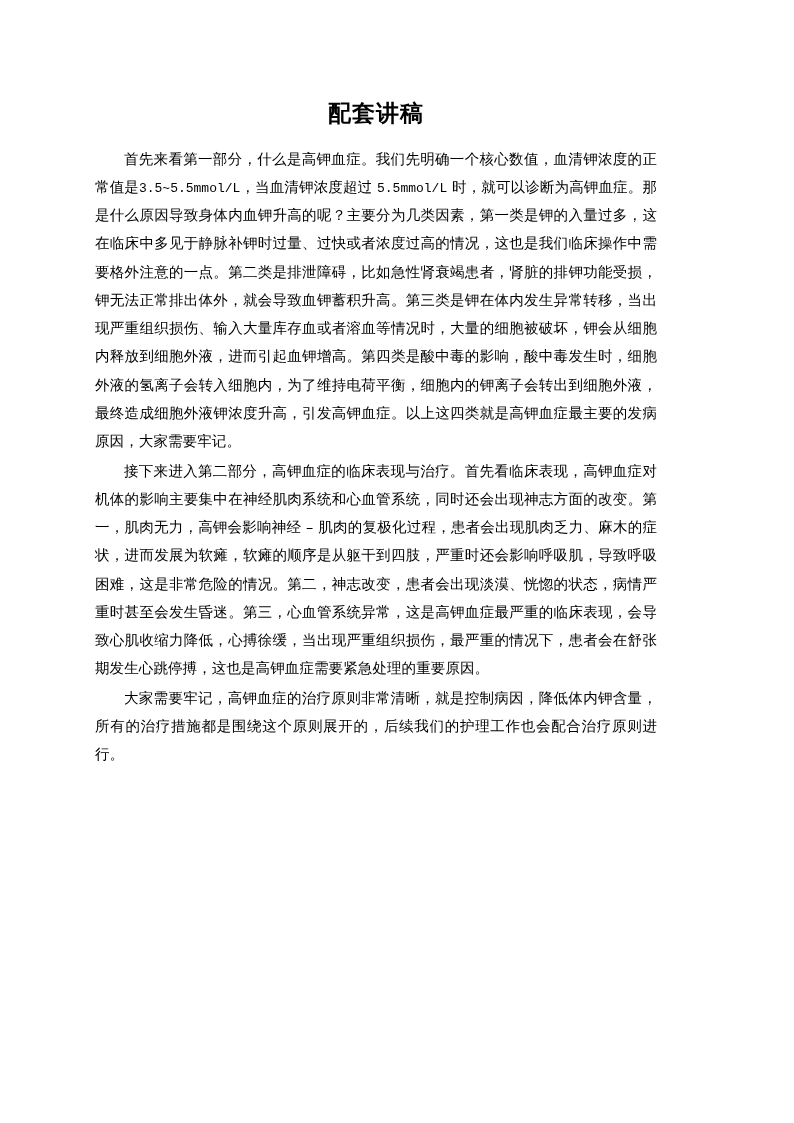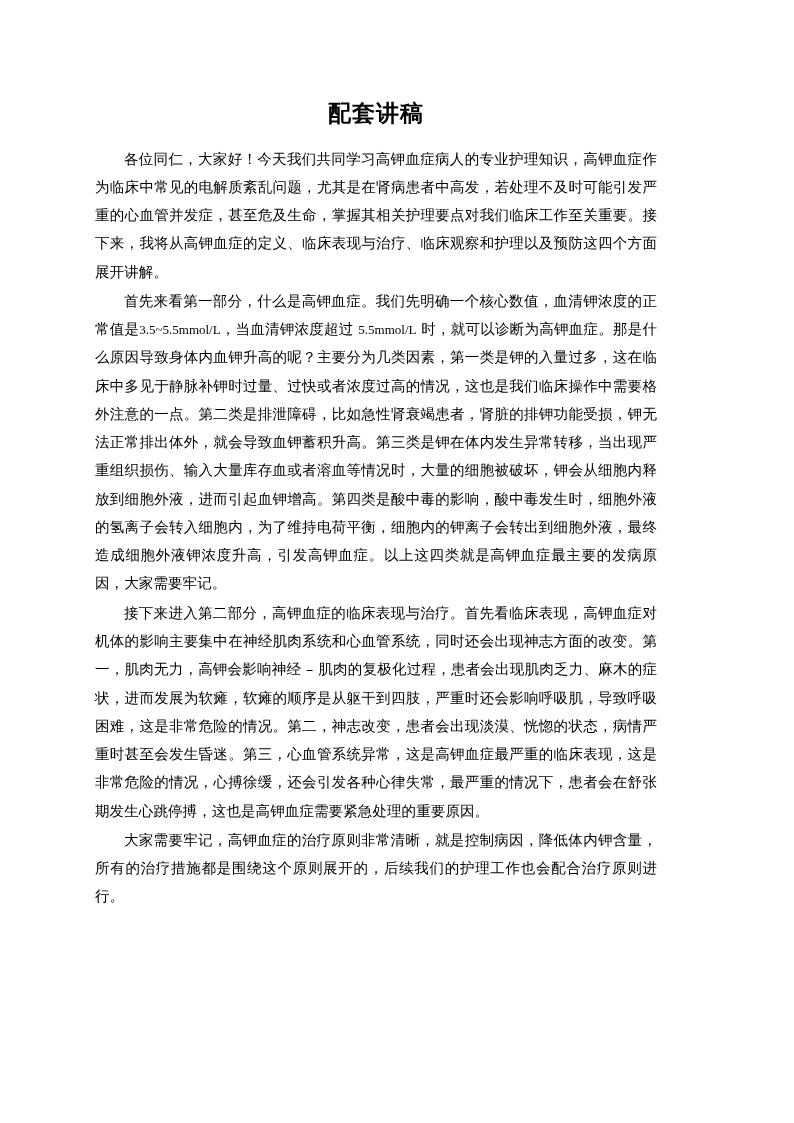--- a/index.html
+++ b/index.html
@@ -32,28 +32,27 @@
   .body-text {
     font-size: 14.5px;
     line-height: 1.95;
     text-align: justify;
     text-justify: inter-ideograph;
     margin: 0 0 1px 0;
     text-indent: 2em;
     letter-spacing: 0.1px;
   }
   .body-text .mono {
-    font-family: Liberation Serif, serif;
+    font-family: Liberation Mono, monospace;
     font-size: 13px;
     letter-spacing: 0;
   }
 </style>
 </head>
 <body>
 
 <div class="page">
   <h1 class="doc-title">配套讲稿</h1>
 
-  <p class="body-text">各位同仁，大家好！今天我们共同学习高钾血症病人的专业护理知识，高钾血症作为临床中常见的电解质紊乱问题，尤其是在肾病患者中高发，若处理不及时可能引发严重的心血管并发症，甚至危及生命，掌握其相关护理要点对我们临床工作至关重要。接下来，我将从高钾血症的定义、临床表现与治疗、临床观察和护理以及预防这四个方面展开讲解。</p>
   <p class="body-text">首先来看第一部分，什么是高钾血症。我们先明确一个核心数值，血清钾浓度的正常值是<span class="mono">3.5~5.5mmol/L</span>，当血清钾浓度超过 <span class="mono">5.5mmol/L</span> 时，就可以诊断为高钾血症。那是什么原因导致身体内血钾升高的呢？主要分为几类因素，第一类是钾的入量过多，这在临床中多见于静脉补钾时过量、过快或者浓度过高的情况，这也是我们临床操作中需要格外注意的一点。第二类是排泄障碍，比如急性肾衰竭患者，肾脏的排钾功能受损，钾无法正常排出体外，就会导致血钾蓄积升高。第三类是钾在体内发生异常转移，当出现严重组织损伤、输入大量库存血或者溶血等情况时，大量的细胞被破坏，钾会从细胞内释放到细胞外液，进而引起血钾增高。第四类是酸中毒的影响，酸中毒发生时，细胞外液的氢离子会转入细胞内，为了维持电荷平衡，细胞内的钾离子会转出到细胞外液，最终造成细胞外液钾浓度升高，引发高钾血症。以上这四类就是高钾血症最主要的发病原因，大家需要牢记。</p>
-  <p class="body-text">接下来进入第二部分，高钾血症的临床表现与治疗。首先看临床表现，高钾血症对机体的影响主要集中在神经肌肉系统和心血管系统，同时还会出现神志方面的改变。第一，肌肉无力，高钾会影响神经 – 肌肉的复极化过程，患者会出现肌肉乏力、麻木的症状，进而发展为软瘫，软瘫的顺序是从躯干到四肢，严重时还会影响呼吸肌，导致呼吸困难，这是非常危险的情况。第二，神志改变，患者会出现淡漠、恍惚的状态，病情严重时甚至会发生昏迷。第三，心血管系统异常，这是高钾血症最严重的临床表现，这是非常危险的情况，心搏徐缓，还会引发各种心律失常，最严重的情况下，患者会在舒张期发生心跳停搏，这也是高钾血症需要紧急处理的重要原因。</p>
+  <p class="body-text">接下来进入第二部分，高钾血症的临床表现与治疗。首先看临床表现，高钾血症对机体的影响主要集中在神经肌肉系统和心血管系统，同时还会出现神志方面的改变。第一，肌肉无力，高钾会影响神经 – 肌肉的复极化过程，患者会出现肌肉乏力、麻木的症状，进而发展为软瘫，软瘫的顺序是从躯干到四肢，严重时还会影响呼吸肌，导致呼吸困难，这是非常危险的情况。第二，神志改变，患者会出现淡漠、恍惚的状态，病情严重时甚至会发生昏迷。第三，心血管系统异常，这是高钾血症最严重的临床表现，会导致心肌收缩力降低，心搏徐缓，当出现严重组织损伤，最严重的情况下，患者会在舒张期发生心跳停搏，这也是高钾血症需要紧急处理的重要原因。</p>
   <p class="body-text">大家需要牢记，高钾血症的治疗原则非常清晰，就是控制病因，降低体内钾含量，所有的治疗措施都是围绕这个原则展开的，后续我们的护理工作也会配合治疗原则进行。</p>
 </div>
 
 </body></html>

